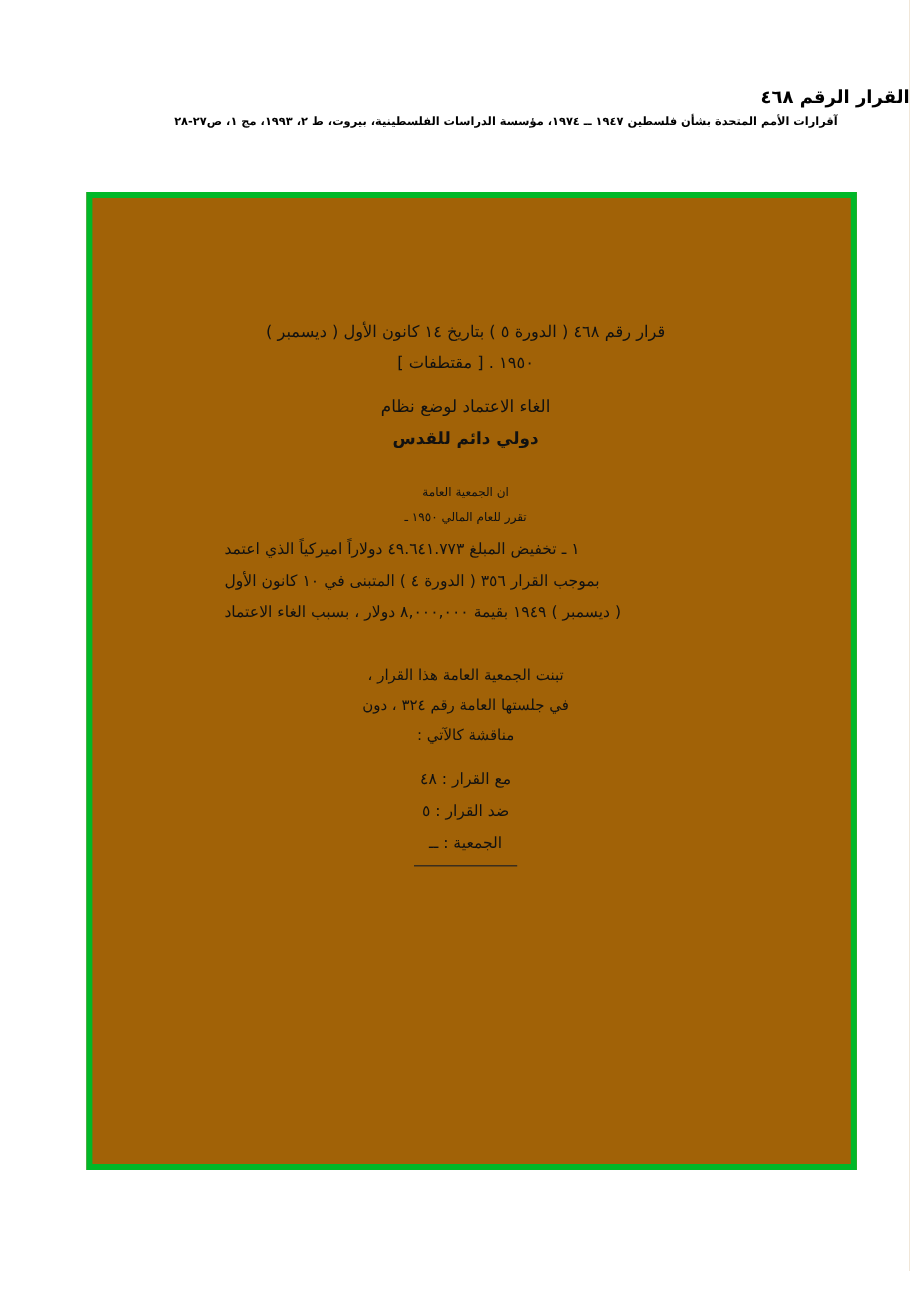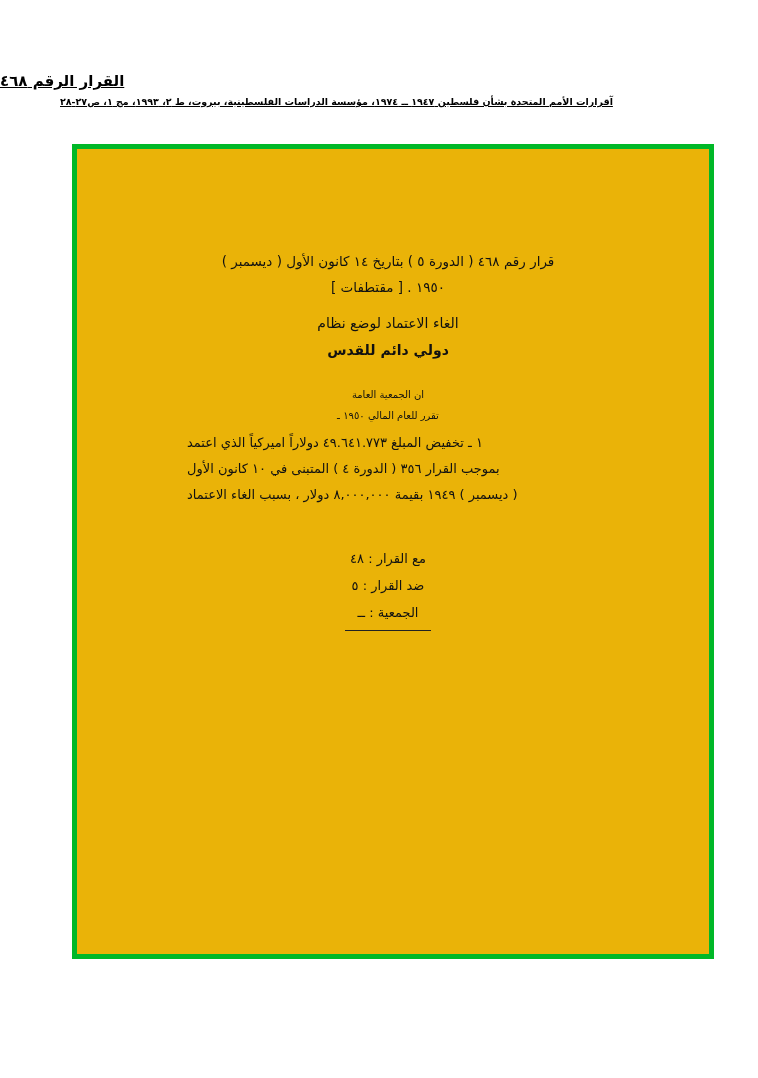--- a/index.html
+++ b/index.html
@@ -21,23 +21,22 @@
     height: 1078px;
     box-sizing: border-box;
   }
 
   
   .doc-header {
     position: absolute;
     top: 72px;
     left: 0;
     right: 0;
-    text-align: left;
+    text-align: right;
     direction: rtl;
-    text-decoration: underline;
   }
   .doc-title {
     font-family: "DejaVu Sans", sans-serif;
     font-size: 15px;
     font-weight: bold;
     letter-spacing: 0.5px;
     line-height: 1.2;
     margin: 0 0 6px 0;
     color: #000;
   }
@@ -47,26 +46,26 @@
     font-weight: bold;
     line-height: 1.3;
     margin: 0;
     color: #000;
     padding: 0 60px;
   }
 
   
   .scan-frame {
     position: absolute;
-    top: 144px;
+    top: 160px;
     left: 72px;
     width: 642px;
     height: 815px;
     border: 5px solid #00b828;
-    background: #eab308;
+    background: #a16207;
     box-sizing: border-box;
   }
 
   
   .scan-body {
     position: absolute;
     top: 100px;
     right: 120px;
     left: 110px;
     direction: rtl;
@@ -156,20 +155,25 @@
       <div class="line organ">تقرر للعام المالي ١٩٥٠ ـ</div>
 
       <div class="para-block">
         <div class="line">١ ـ تخفيض المبلغ ٤٩.٦٤١.٧٧٣ دولاراً اميركياً الذي اعتمد</div>
         <div class="line">بموجب القرار ٣٥٦ ( الدورة ٤ ) المتبنى في ١٠ كانون الأول</div>
         <div class="line">( ديسمبر ) ١٩٤٩ بقيمة ٨,٠٠٠,٠٠٠ دولار ، بسبب الغاء الاعتماد</div>
       </div>
 
       <div class="gap"></div>
 
+      <div class="tail-block">
+        <div class="line">تبنت الجمعية العامة هذا القرار  ،</div>
+        <div class="line">في جلستها العامة رقم ٣٢٤ ، دون</div>
+        <div class="line">مناقشة كالآتي :</div>
+      </div>
 
       <div class="vote-block">
         <div class="line">مع القرار  :  ٤٨</div>
         <div class="line">ضد القرار  :  ٥</div>
         <div class="line">الجمعية   :  ــ</div>
         <div class="rule"></div>
       </div>
 
     </div>
   </div>

